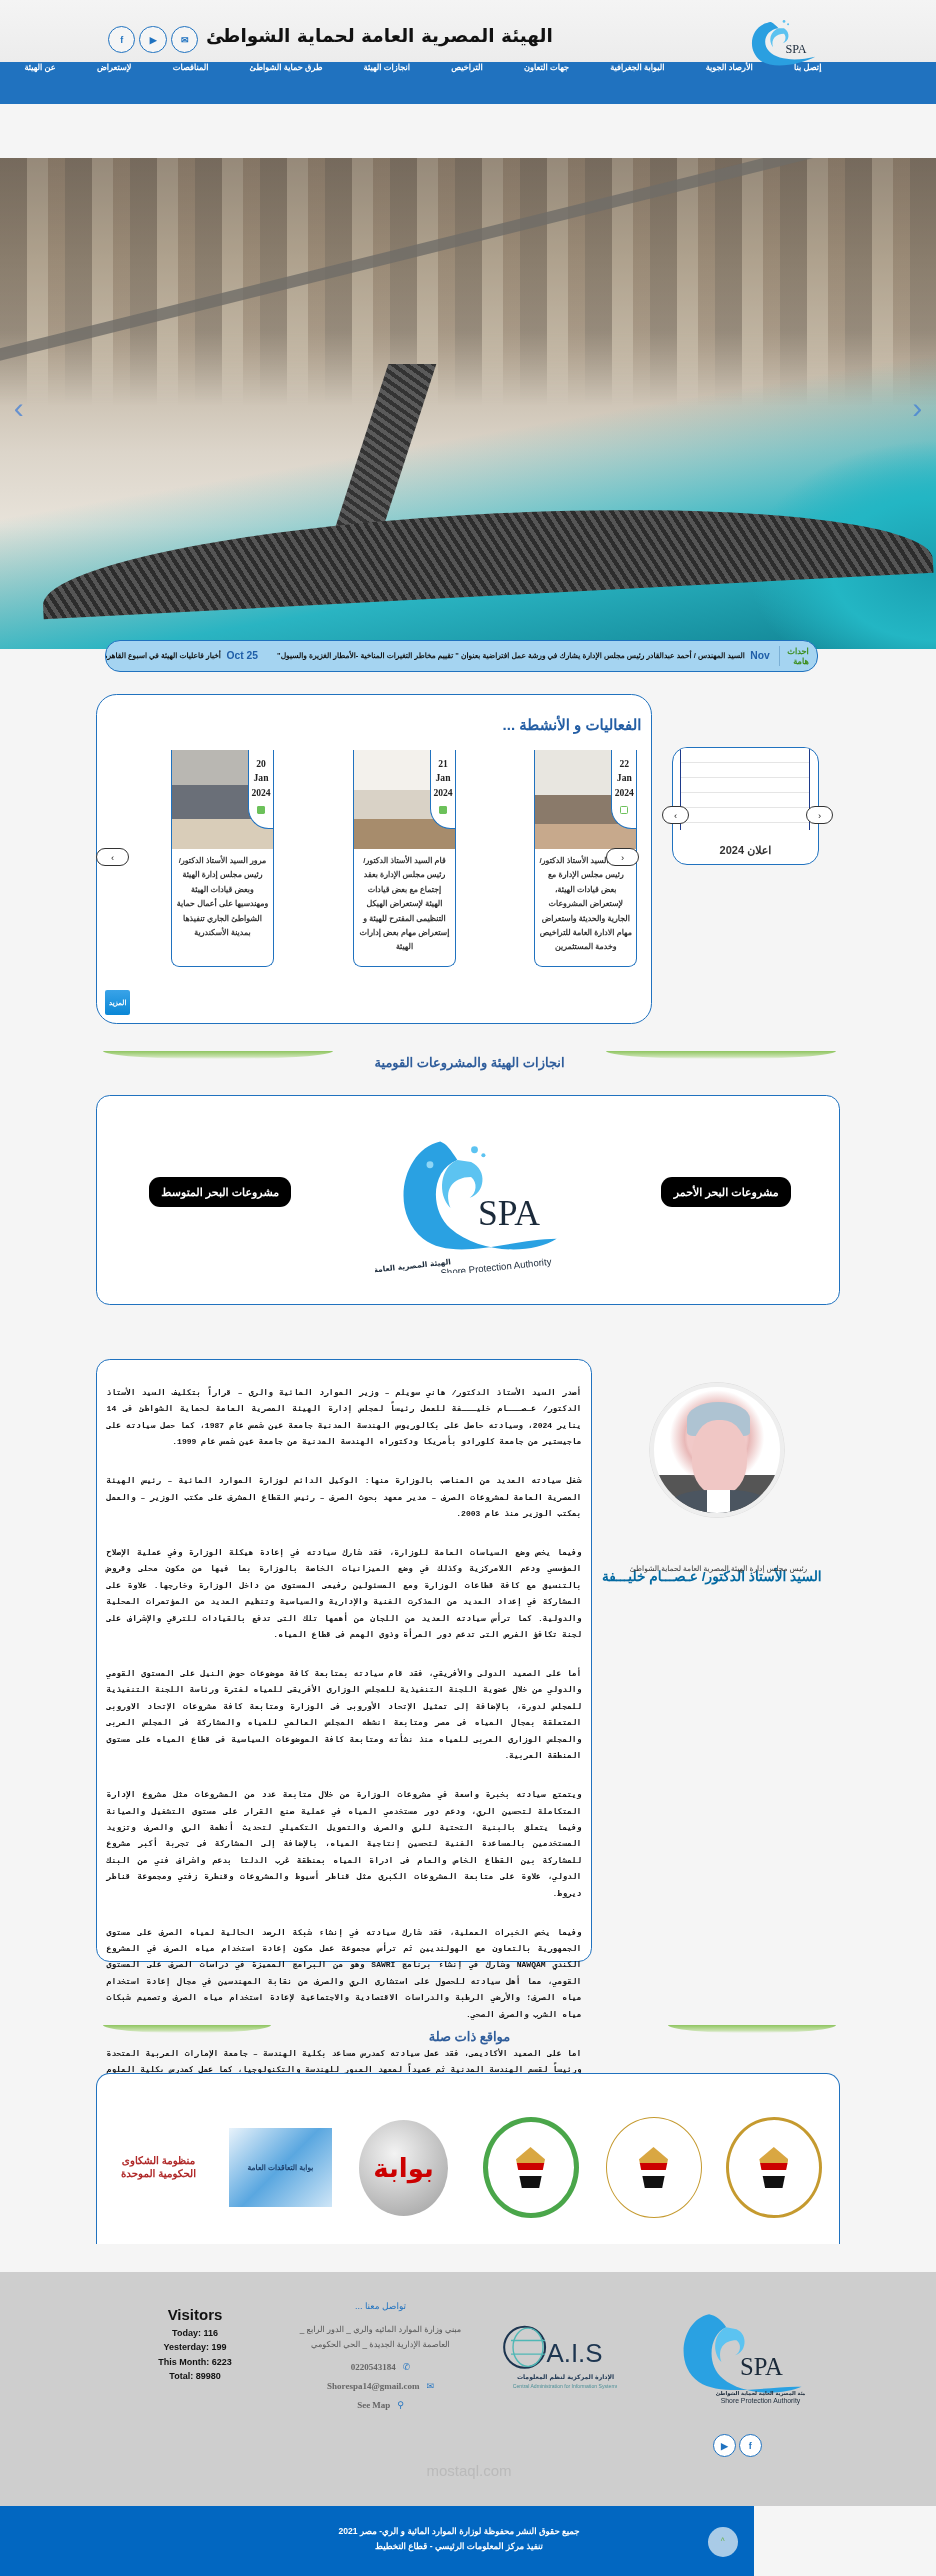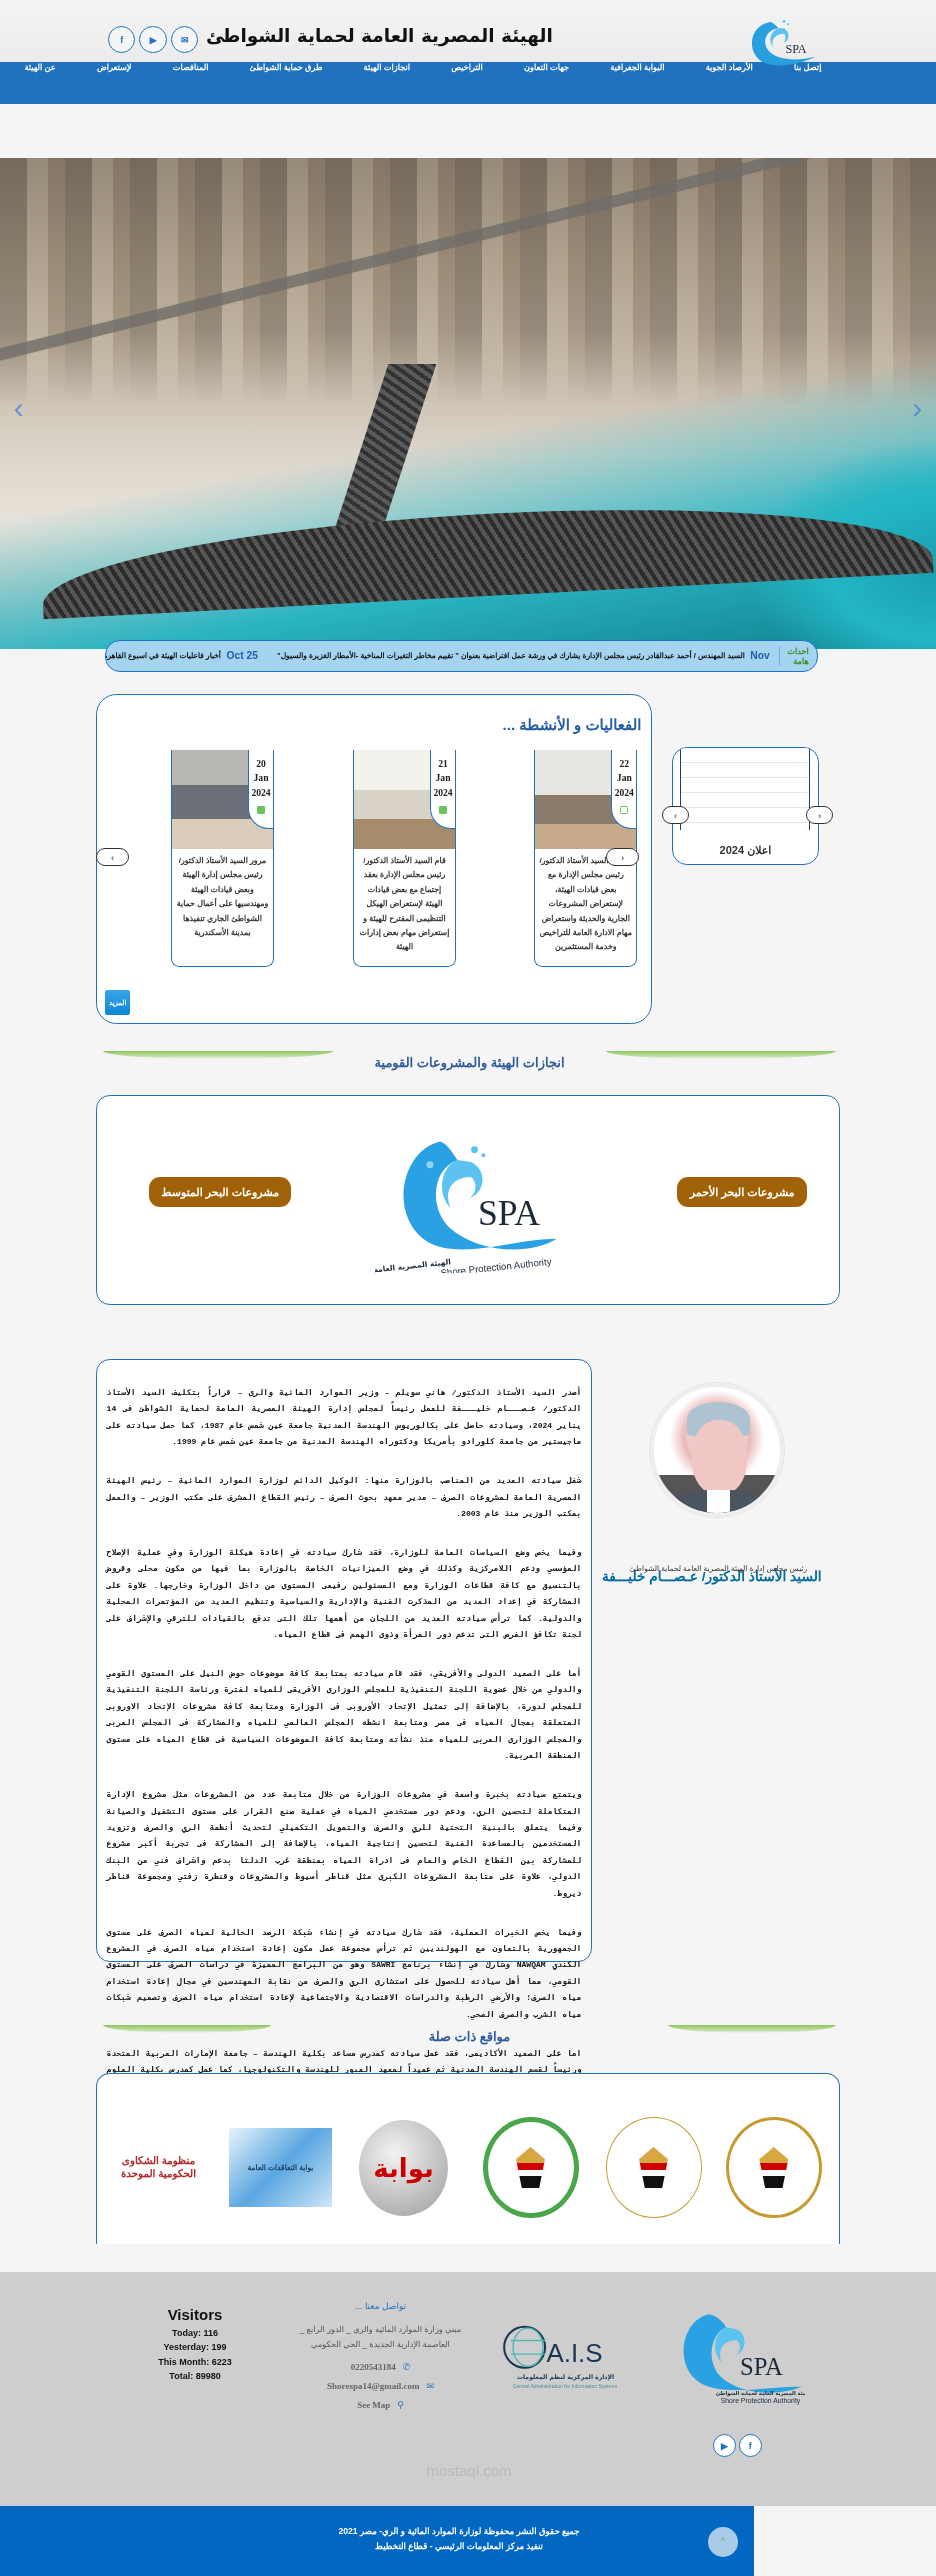--- a/index.html
+++ b/index.html
@@ -61,21 +61,21 @@
 
   
   .sec-head { position: absolute; left: 103px; width: 733px; height: 27.4px; }
   .sec-head .bar { position: absolute; top: 0; width: 230px; height: 8.2px; background: linear-gradient(#8fc560, #c9e2b0 70%, rgba(255,255,255,0)); border-radius: 0 0 50% 50% / 0 0 100% 100%; }
   .sec-head .bar.l { left: 0; }
   .sec-head .bar.r { right: 0; }
   .sec-head .title { position: absolute; left: 0; right: 0; top: 4.1px; text-align: center; font-size: 13px; font-weight: bold; color: #2f5d9b; direction: rtl; }
 
   
   .projects { position: absolute; top: 1095px; left: 96px; width: 744px; height: 210px; background: #fff; border: 1px solid #2072bf; border-radius: 13.7px; }
-  .proj-btn { position: absolute; top: 81px; height: 30px; padding: 0 12.3px; border-radius: 11px; background: #a16207; color: #fff; font-weight: bold; font-size: 11px; display: flex; align-items: center; direction: rtl; cursor: pointer; }
+  .proj-btn { position: absolute; top: 81px; height: 30px; padding: 0 12.3px; border-radius: 11px; background: #000000; color: #fff; font-weight: bold; font-size: 11px; display: flex; align-items: center; direction: rtl; cursor: pointer; }
   .spa-logo-big { position: absolute; left: 278px; top: 40px; width: 199px; height: 137px; }
 
   
   .bio { position: absolute; top: 1359px; left: 96px; width: 496px; height: 603px; background: #fff; border: 1px solid #2072bf; border-radius: 13.7px; padding: 25px 9.6px 0 9.6px; direction: rtl; }
   .bio p { font-size: 8px; line-height: 16.4px; font-weight: bold; text-align: justify; color: #111; margin-bottom: 22.6px; font-family: Liberation Mono, monospace; }
   .portrait { position: absolute; top: 1383px; left: 650px; width: 134px; height: 134px; border-radius: 50%; background: radial-gradient(circle at 50% 40%, #f1c9c8 0 30%, #e8b8b7 33%, transparent 48%), linear-gradient(#fff 0 70%, #555 70%); border: 4.1px solid #eee; box-shadow: 0 0 0 0.7px #ddd; overflow:hidden; }
   .portrait .hair { position:absolute; left:33px; top:15px; width:63px; height:34px; background:#aec3d2; border-radius: 50% 50% 10% 10%; }
   .portrait .face { position:absolute; left:38px; top:33px; width:55px; height:75px; background:#f0c7c5; border-radius: 45%; }
   .portrait .suit { position:absolute; left:13.7px; top:103px; width:103px; height:41px; background:#4b5560; border-radius: 40% 40% 0 0; }
   .portrait .shirt { position:absolute; left:53px; top:103px; width:23px; height:27.4px; background:#fff; }
@@ -215,21 +215,21 @@
 </div>
 <div class="ann-nav" style="left:662px;">‹</div>
 <div class="ann-nav" style="left:806px;">›</div>
 
 <div class="sec-head" style="top:1051px;">
   <div class="bar l"></div>
   <div class="bar r"></div>
   <div class="title">انجازات الهيئة والمشروعات القومية</div>
 </div>
 <div class="projects">
-  <div class="proj-btn" style="right:32px;text-align:center;">مشروعات البحر الأحمر</div>
+  <div class="proj-btn" style="right:48px;text-align:center;">مشروعات البحر الأحمر</div>
   <div class="proj-btn" style="left:52px;">مشروعات البحر المتوسط</div>
   <svg class="spa-logo-big" viewBox="0 0 290 200">
     <path d="M95 8 C40 20 20 110 70 150 C115 185 200 150 265 150 C225 175 150 170 110 135 C80 110 80 50 120 35 C110 20 105 12 95 8Z" fill="#2aa1e2"></path>
     <path d="M120 35 C95 45 90 85 110 105 C100 80 112 60 140 60 C150 68 148 84 138 90 C160 84 165 50 140 38 Z" fill="#5cc3f1"></path>
     <circle cx="145" cy="20" r="5" fill="#5cc3f1"></circle>
       <circle cx="158" cy="28" r="3" fill="#5cc3f1"></circle>
       <circle cx="80" cy="42" r="5" fill="#8fd6f6"></circle>
     <text x="150" y="130" font-family="Liberation Serif, serif" font-size="52" fill="#1b2a3a">SPA</text>
     <text x="110" y="180" font-family="DejaVu Sans, sans-serif" font-size="11" font-weight="bold" fill="#1b2a3a" direction="rtl" transform="rotate(-6 180 175)">الهيئة المصرية العامة لحماية الشواطئ</text>
     <text x="95" y="196" font-family="Liberation Sans, sans-serif" font-size="14" fill="#1b2a3a" transform="rotate(-6 180 190)">Shore Protection Authority</text>

